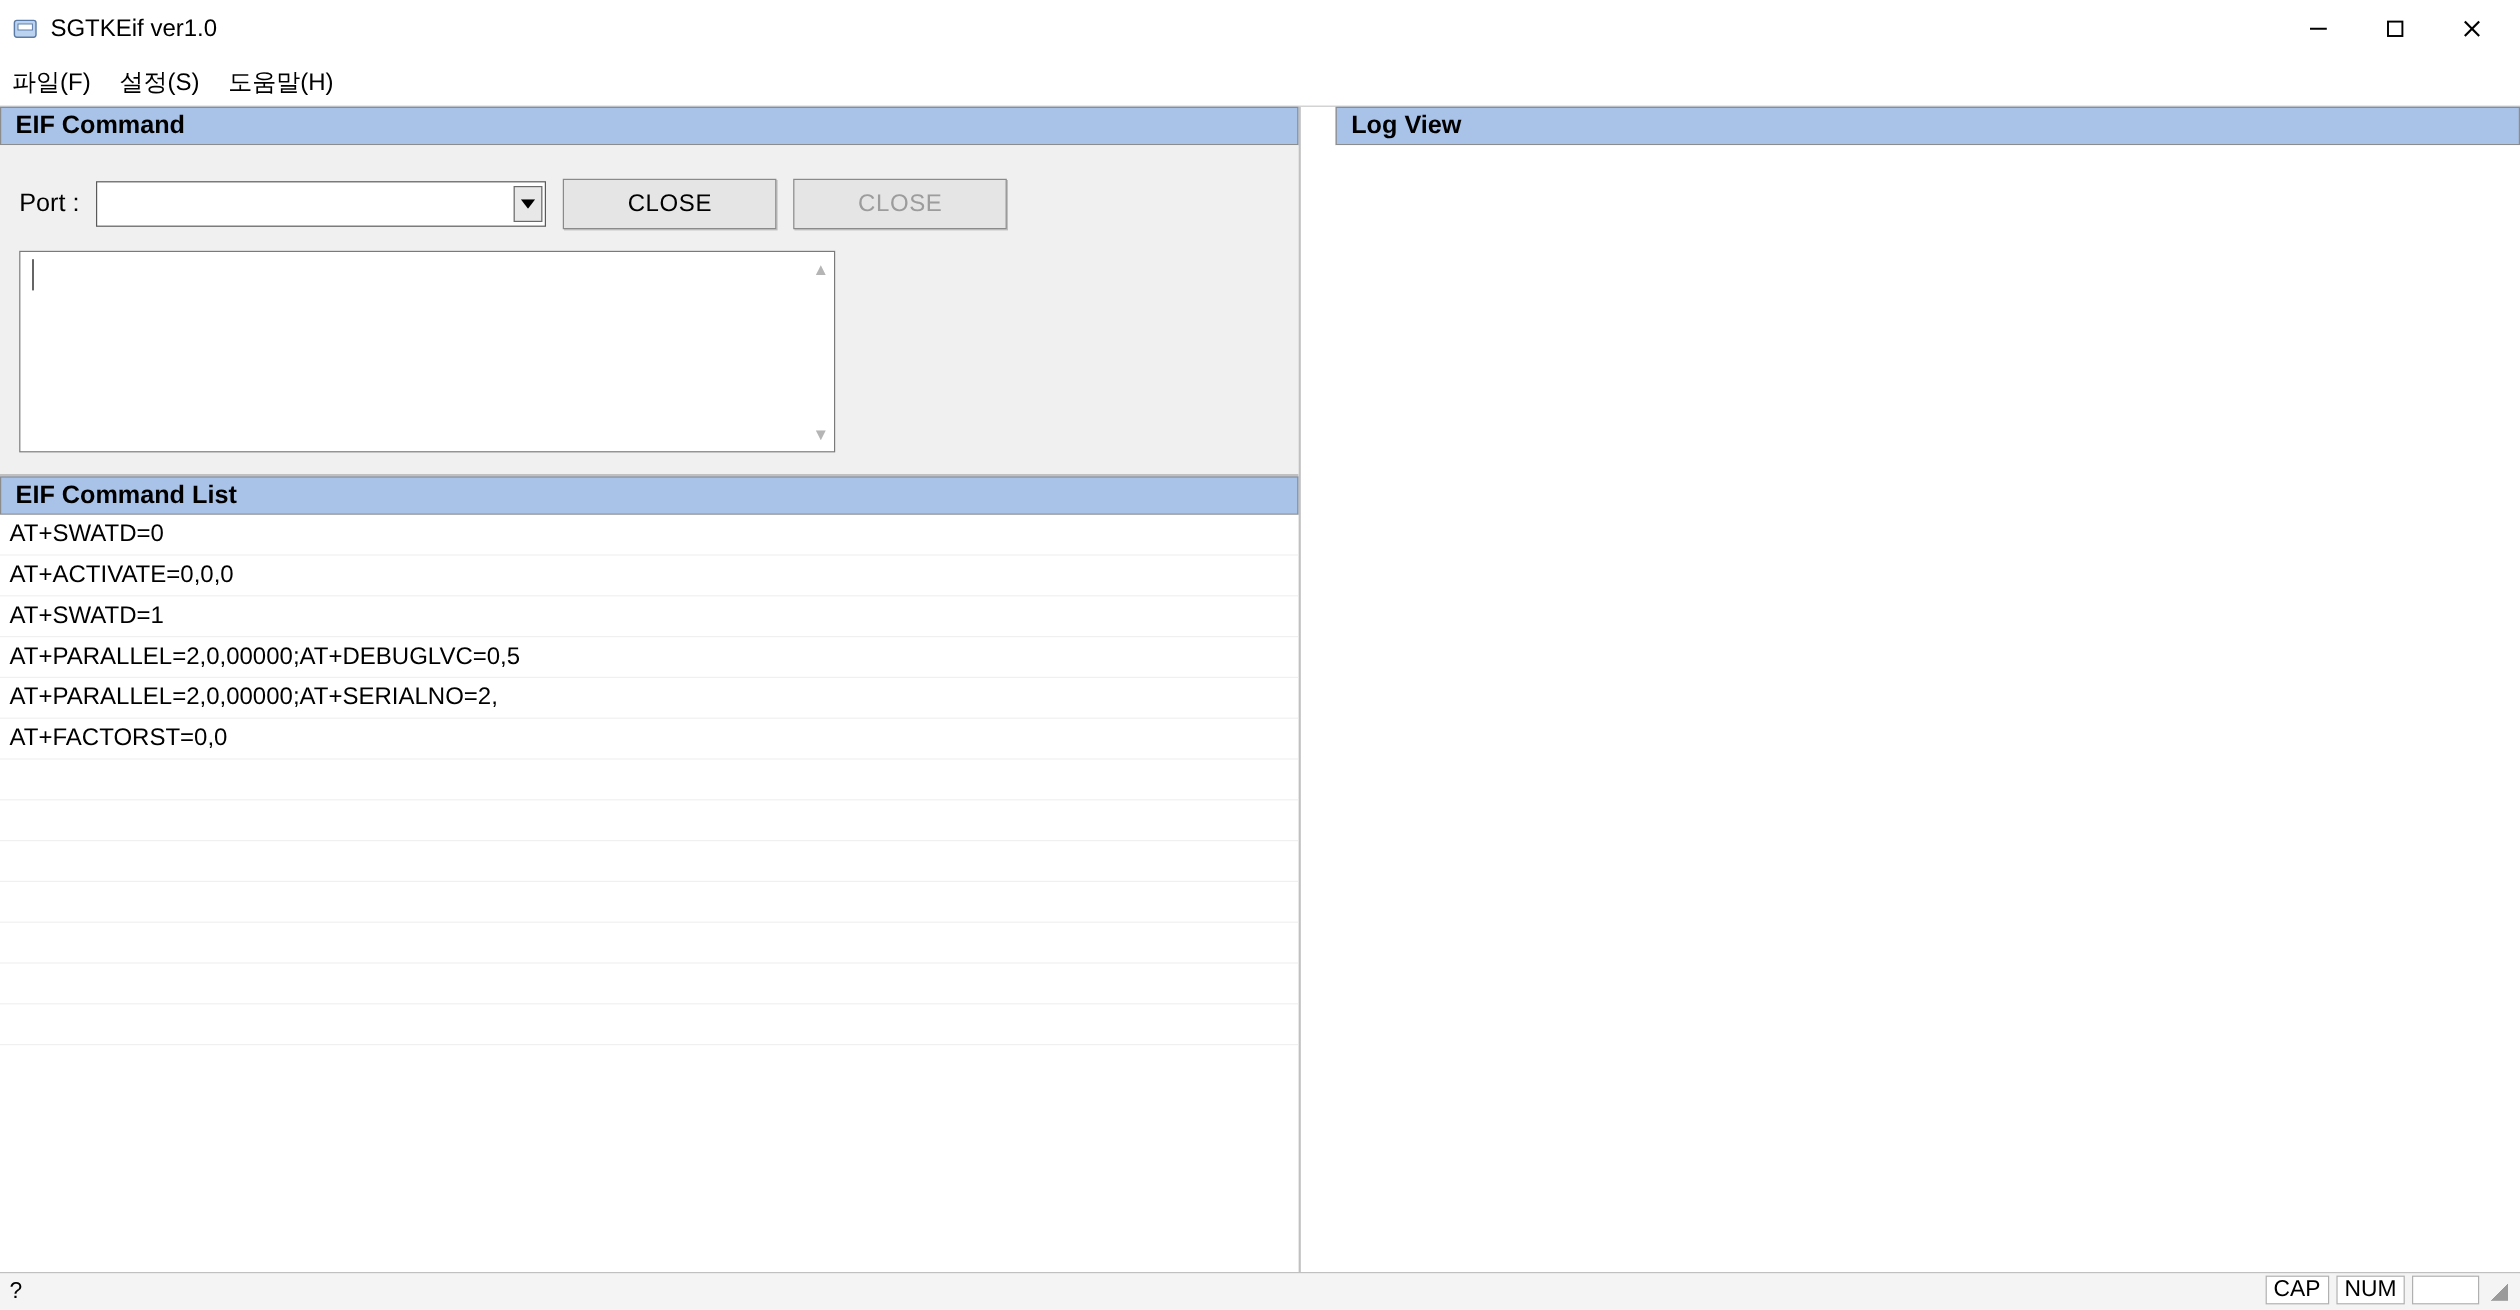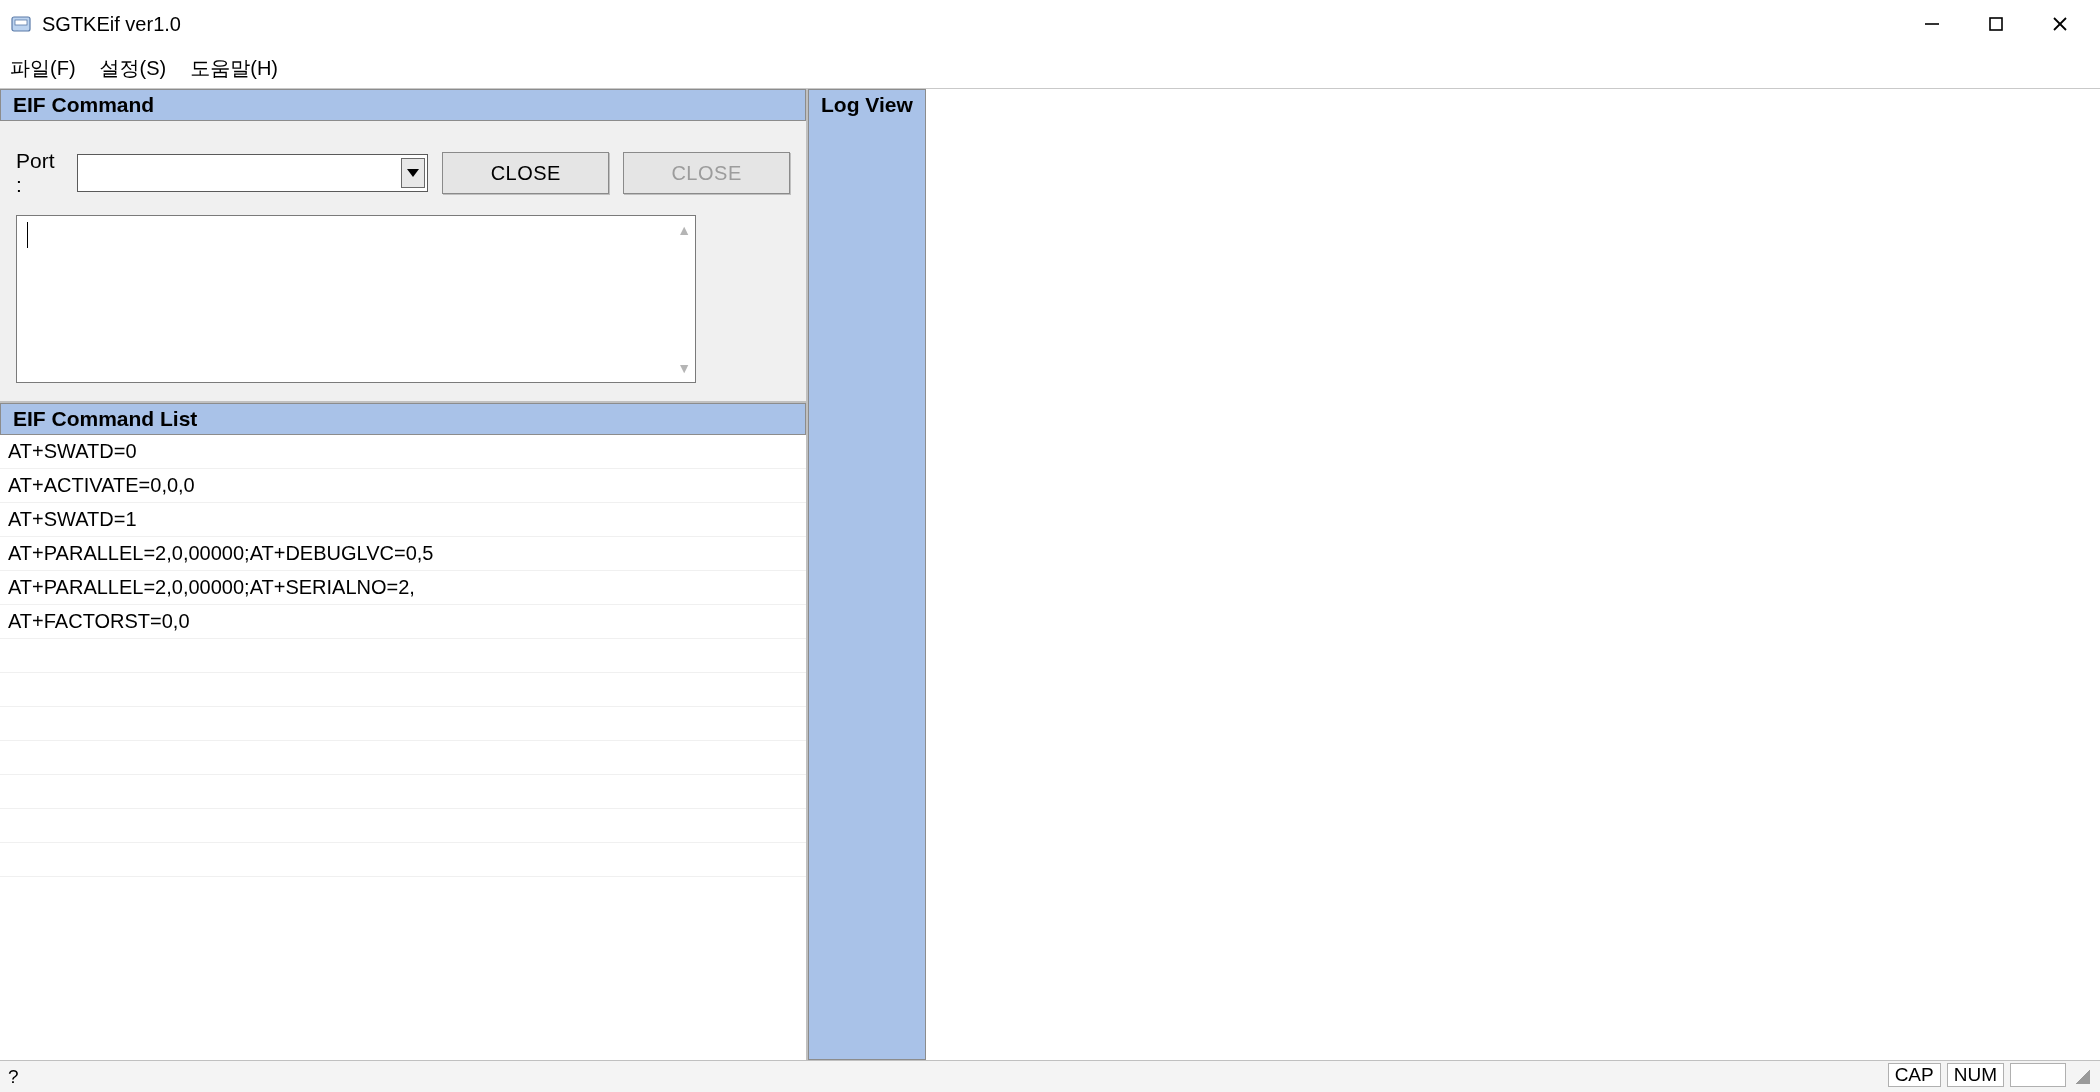--- a/index.html
+++ b/index.html
@@ -41,28 +41,30 @@
     background: #fff;
     font-size: 20px;
   }
   .menubar .menu-item { padding: 4px 4px; }
   .content {
     display: flex;
     height: calc(1092px - 48px - 40px - 32px);
     border-top: 1px solid #c9c9c9;
   }
   .left-col {
-    width: 808px;
+    width: 1084px;
     display: flex;
     flex-direction: column;
     border-right: 2px solid #c0c0c0;
   }
   .right-col {
     flex: 1;
     display: flex;
+    flex-direction: column;
+    margin-left: 29px;
   }
   .panel-header {
     background: #a9c2e8;
     font-weight: bold;
     font-size: 21px;
     padding: 3px 12px;
     border: 1px solid #8c8c8c;
     border-bottom: 1px solid #8c8c8c;
   }
   .eif-command-body {

